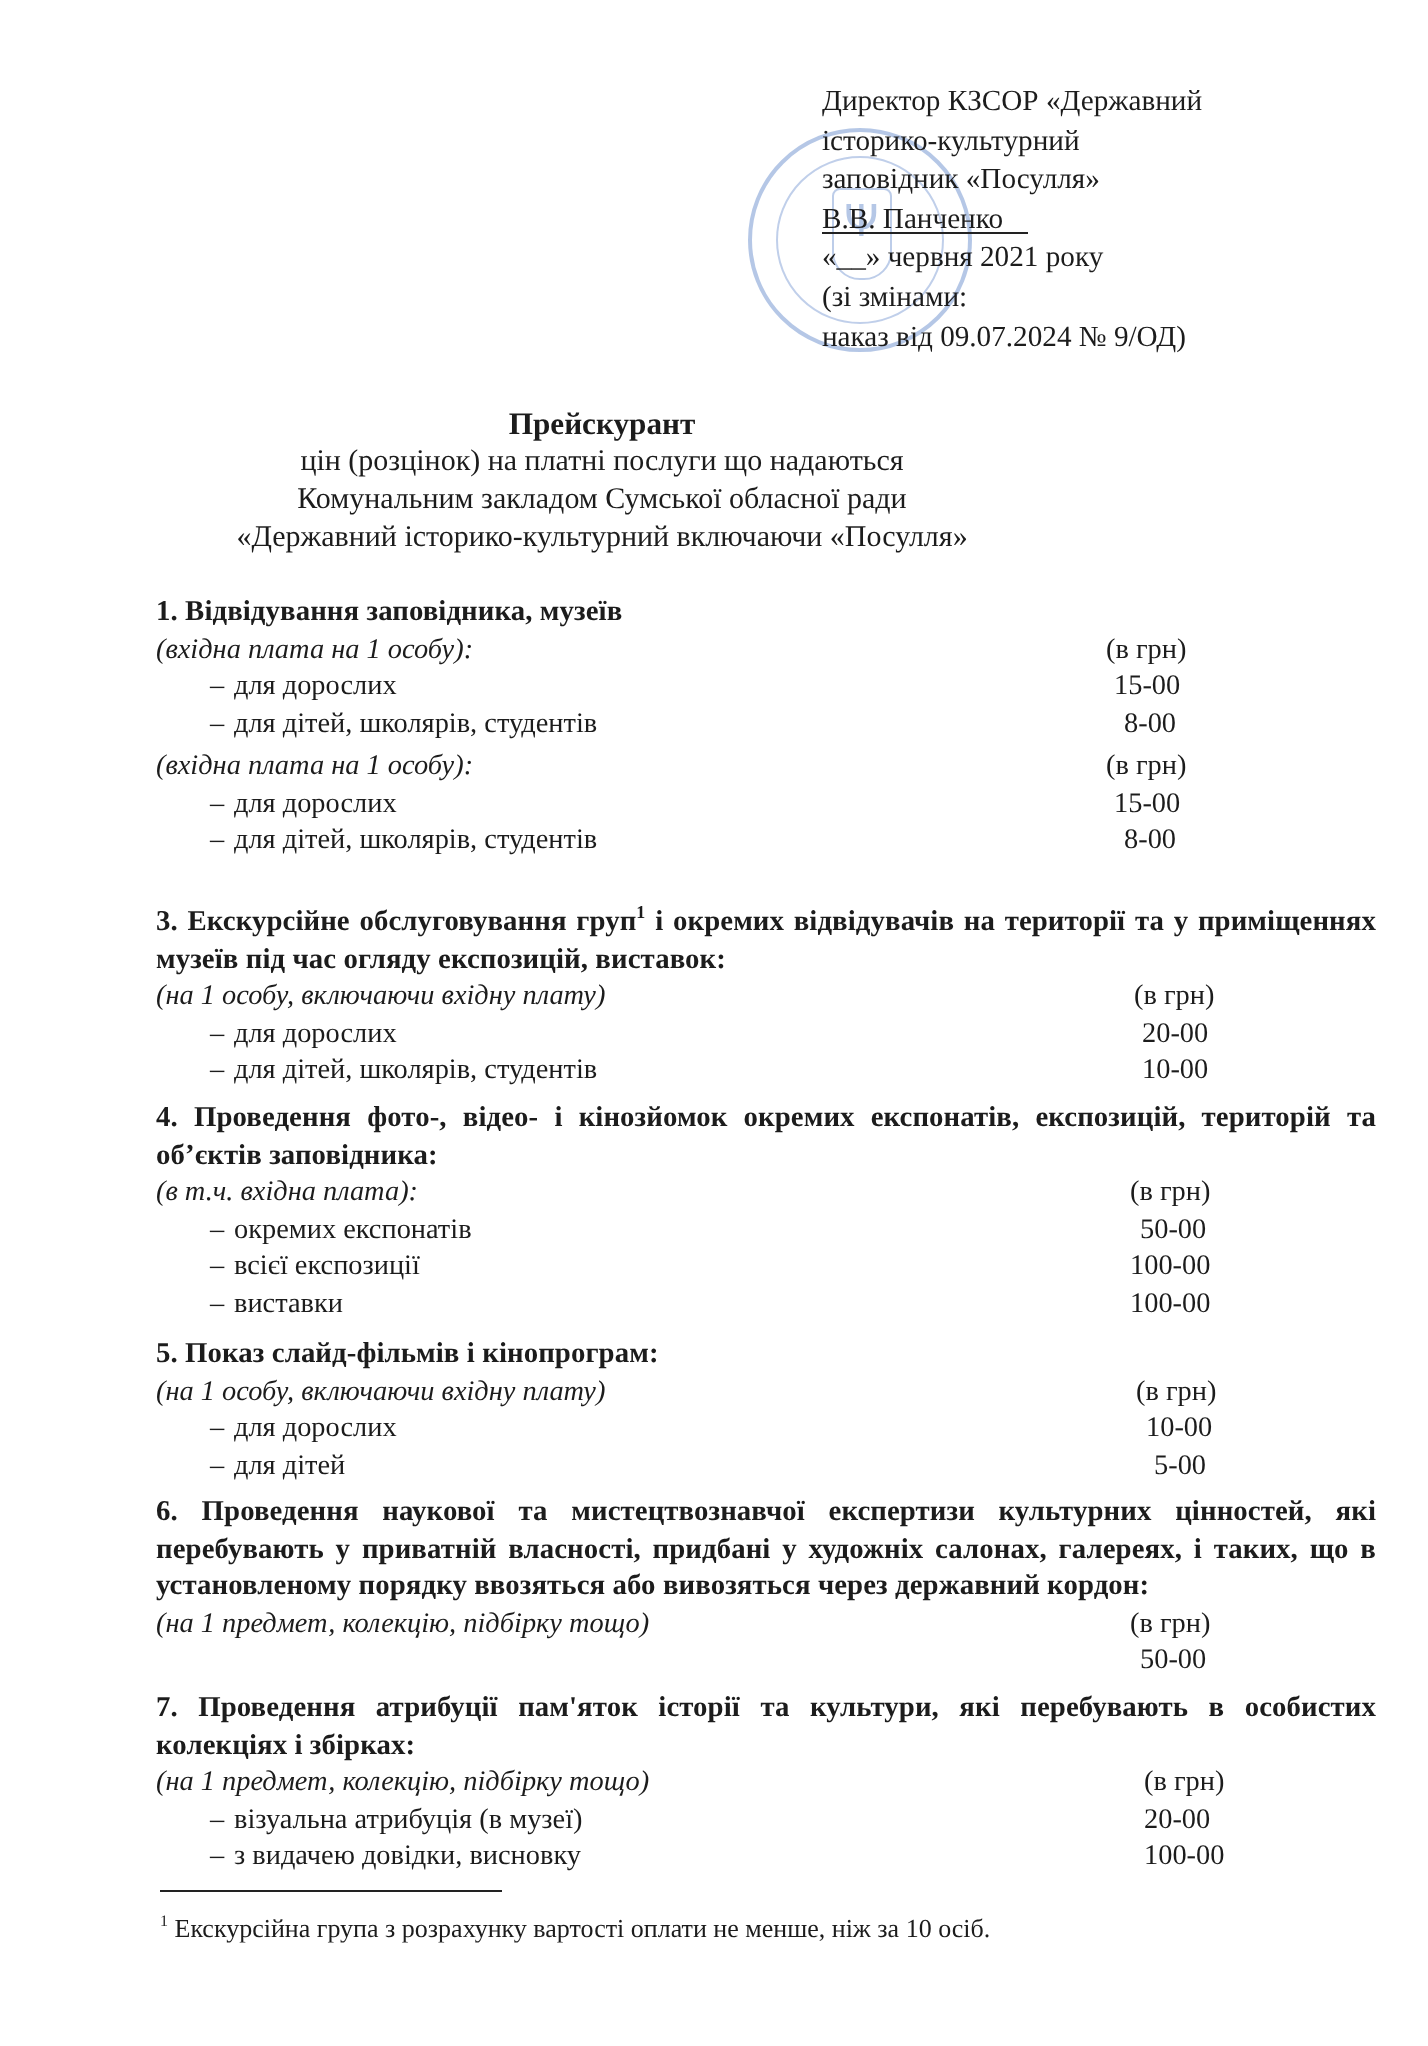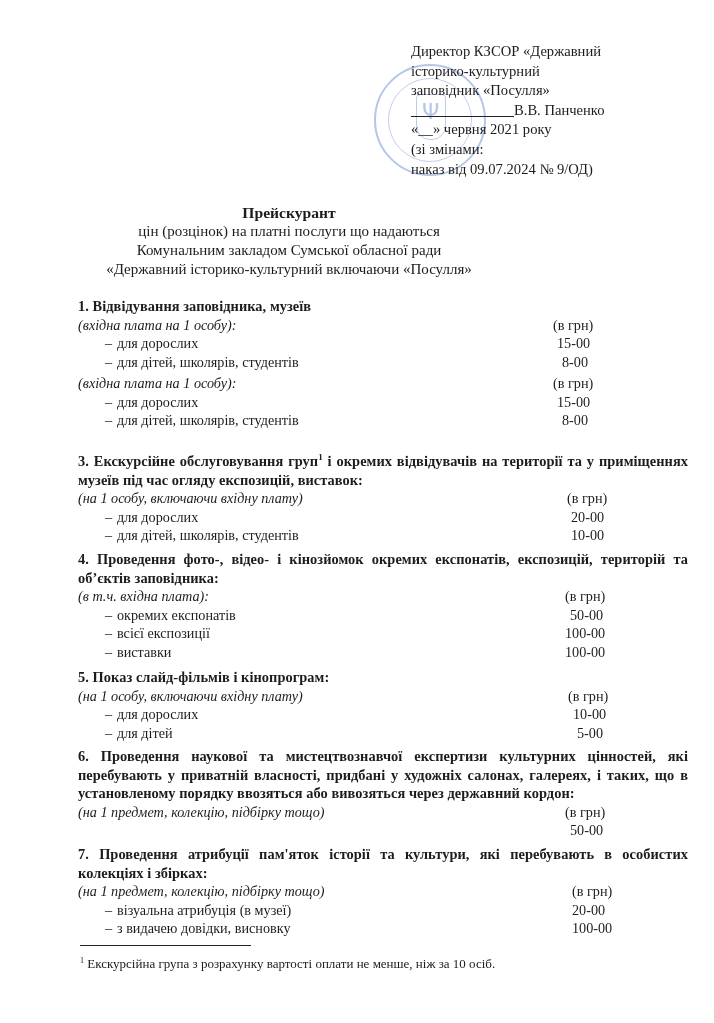--- a/index.html
+++ b/index.html
@@ -10,40 +10,40 @@
     }
     .approval {
       position: absolute; left: 411px; top: 42px; width: 300px;
       line-height: 19.6px; font-size: 14.6px;
     }
     .approval .b { font-weight: bold; }
     .approval .sigline { position: relative; }
     .approval .sigline .rule {
       position: absolute; left: 0; top: 15px; width: 103px; border-top: 1px solid #222;
     }
-    .approval .sigline .name { margin-left: 103px; }
+    .approval .sigline .name { }
     .stamp {
       position: absolute; left: 374px; top: 64px; width: 112px; height: 112px;
       border-radius: 50%; border: 2px solid rgba(90,130,200,0.45);
       box-sizing: border-box;
     }
     .stamp::after {
       content: ""; position: absolute; left: 12px; top: 12px; right: 12px; bottom: 12px;
       border-radius: 50%; border: 1.5px solid rgba(90,130,200,0.38);
     }
     .stamp .trident {
       position: absolute; left: 40px; top: 28px; width: 28px; height: 44px;
       border: 1.5px solid rgba(90,130,200,0.4); border-radius: 4px 4px 14px 14px;
     }
     .stamp .trident::after {
       content: "Ψ"; position: absolute; left: 5px; top: 4px; font-size: 22px;
       color: rgba(90,130,200,0.45); font-family: "DejaVu Sans", sans-serif;
     }
     .title-block {
-      position: absolute; left: 0; top: 203px; width: 578px; text-align: center;
+      position: absolute; left: 12px; top: 203px; width: 578px; text-align: center;
       line-height: 19px; font-size: 15px;
     }
     .title-block .main { font-weight: bold; font-size: 15.6px; }
     .section { position: absolute; left: 78px; width: 610px; line-height: 18.6px; }
     .section h2 {
       margin: 0; font-size: 14.4px; font-weight: bold; text-align: justify;
       text-align-last: left; letter-spacing: 0.05px;
     }
     .section h2 .normal { font-weight: normal; }
     .section h2 sup { font-size: 9px; line-height: 0; }

